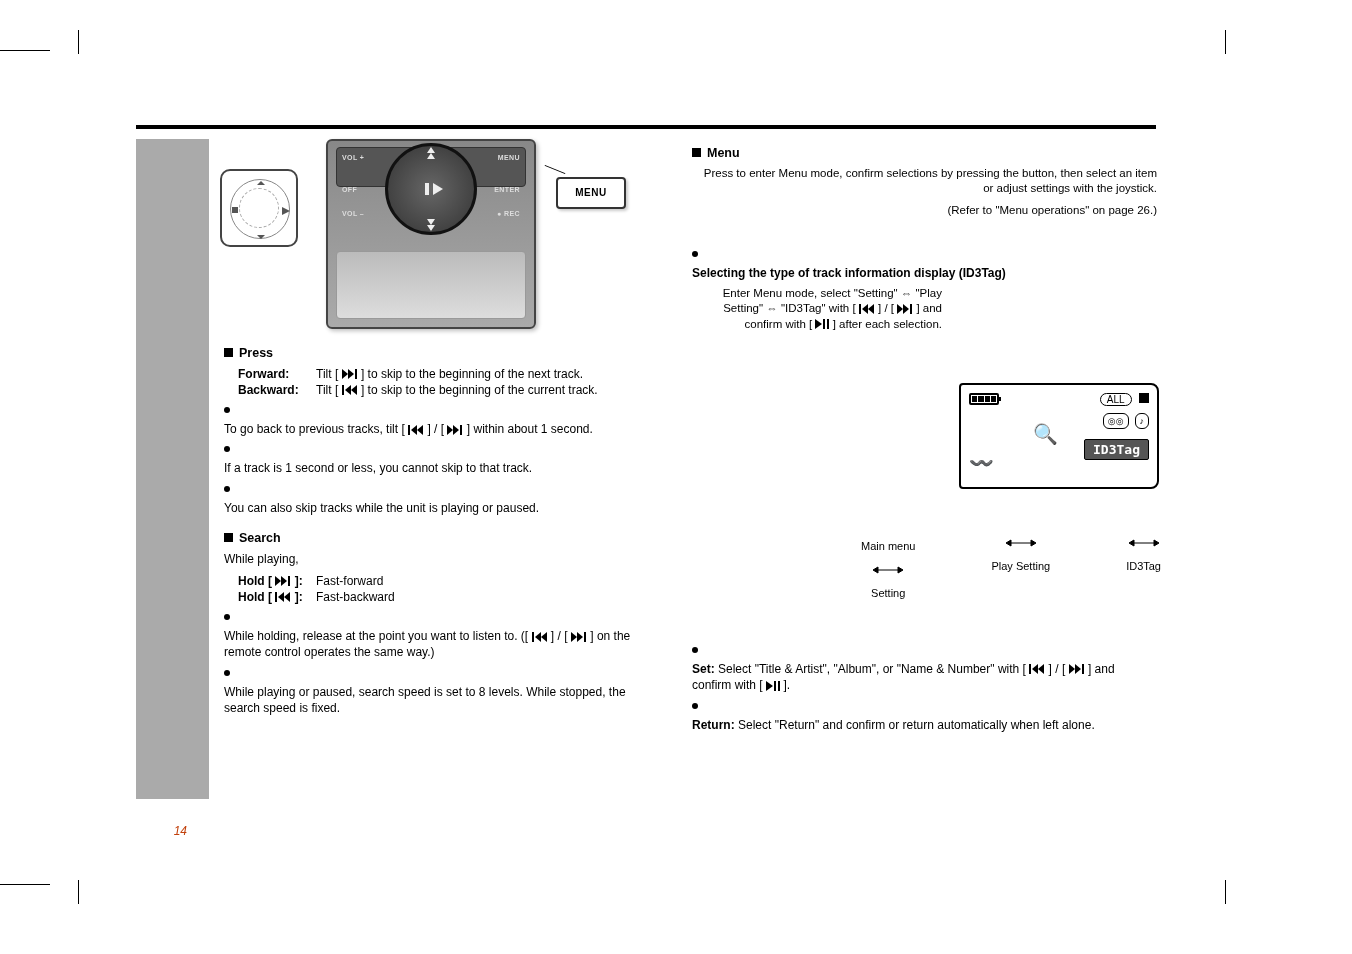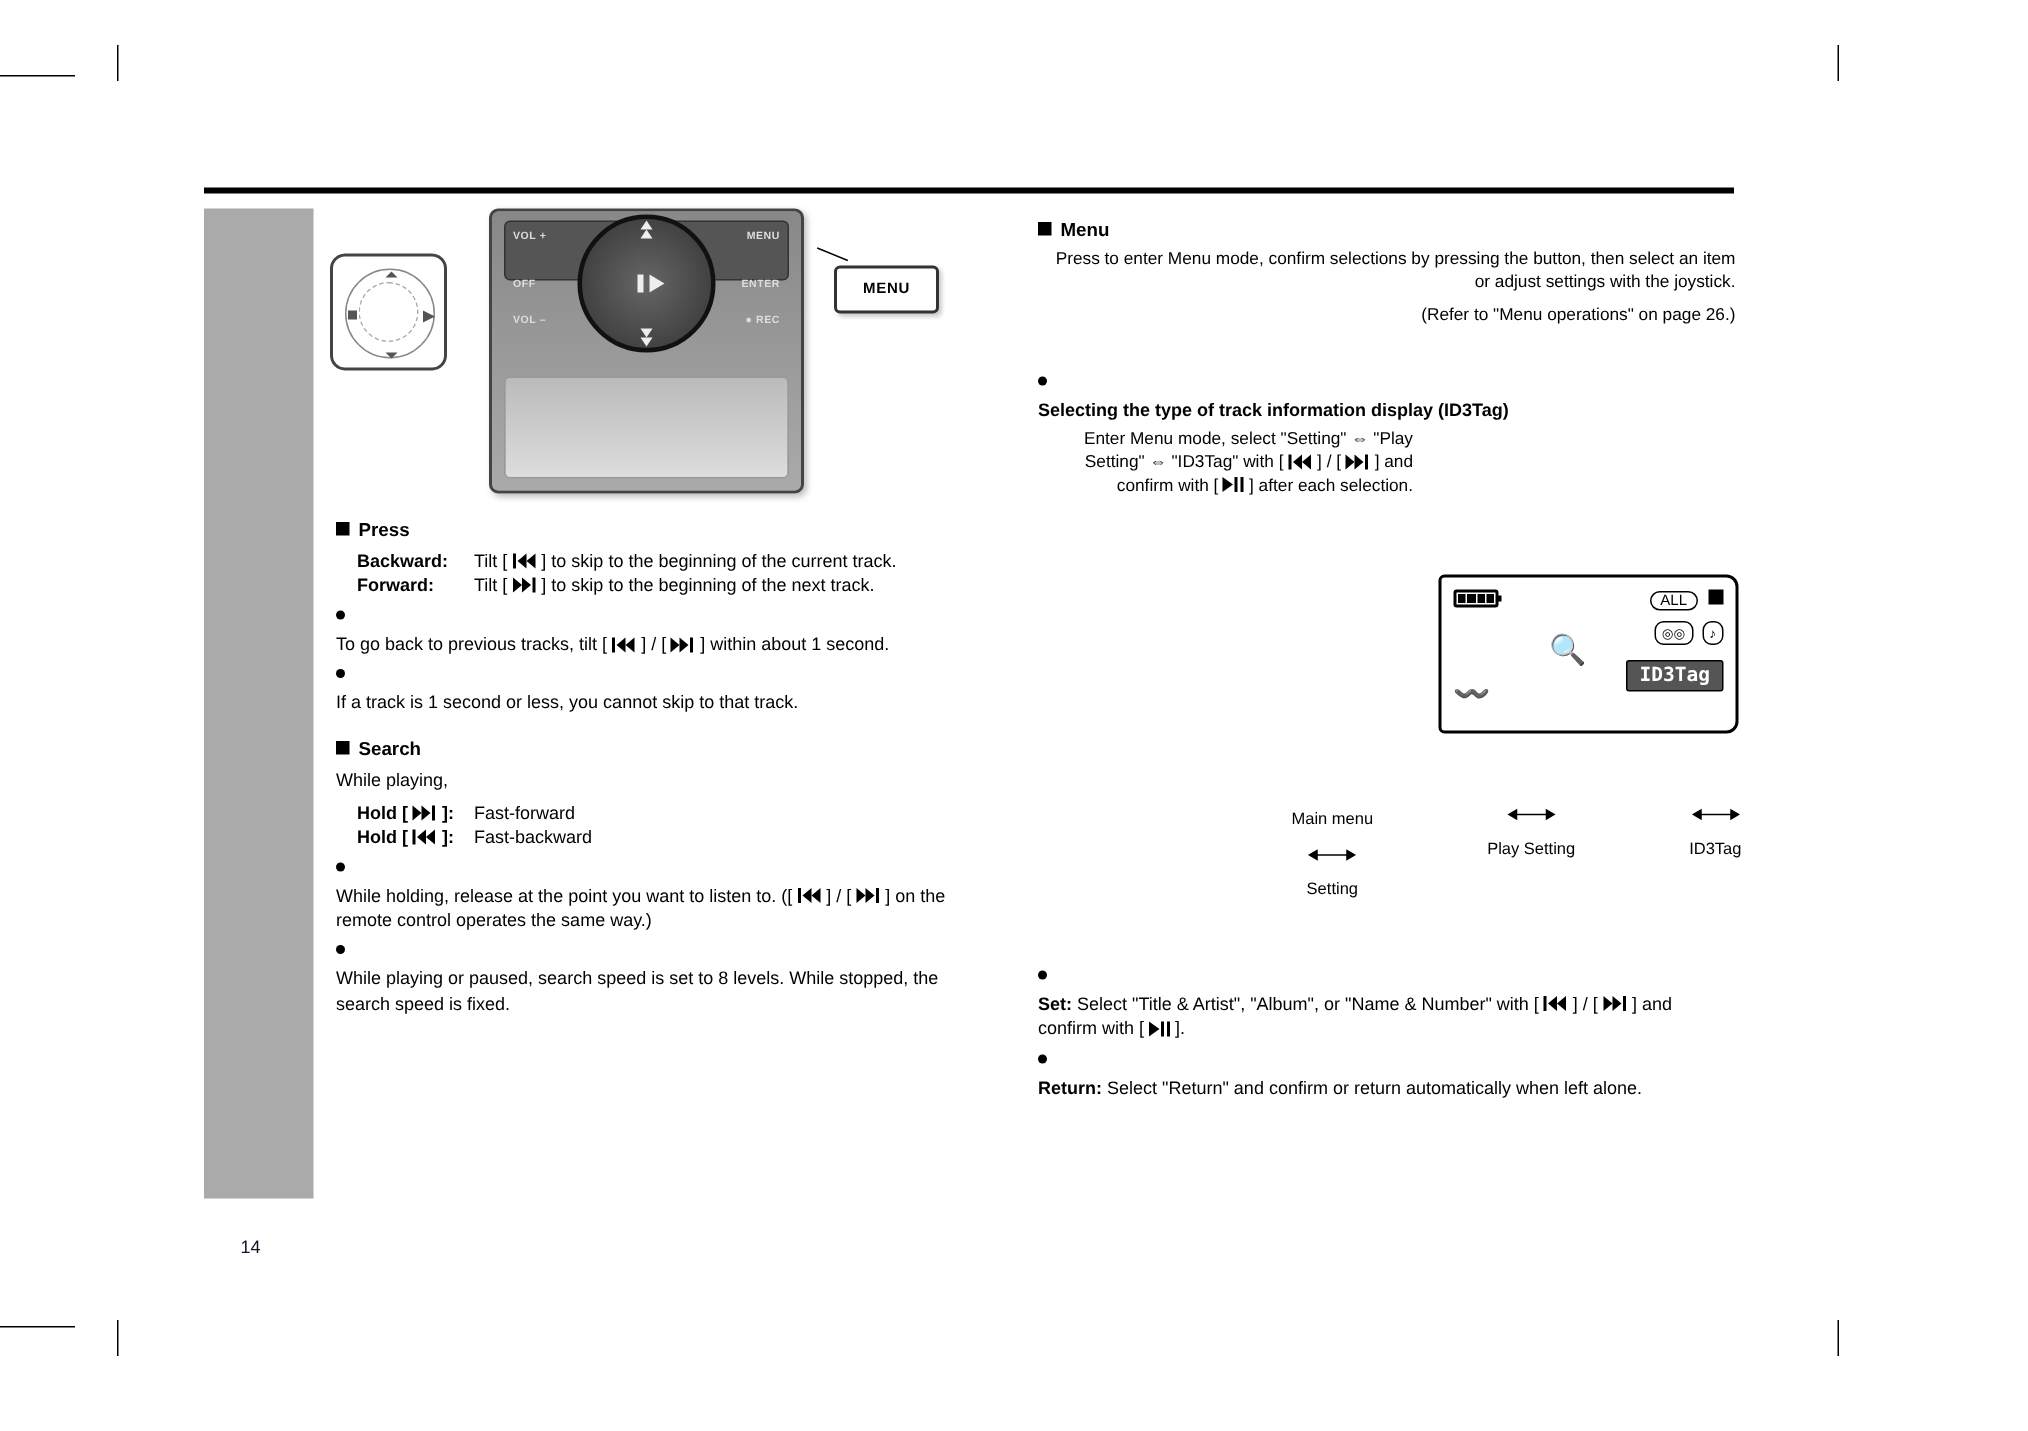--- a/index.html
+++ b/index.html
@@ -147,22 +147,22 @@
   .lcd .doodle { position:absolute; left:8px; bottom:10px; font-size:20px;}
   .lcd .lens { position:absolute; left:72px; top:36px; font-size:20px;}
 
   
   .cycle-row { position: absolute; right: -4px; top: 400px; width: 300px; display:flex; justify-content: space-between; font-size:11px;}
   .cycle-row .cyc { display:flex; flex-direction:column; align-items:center; gap:12px;}
   .cycle-row .arr { display:flex; gap:2px; align-items:center;}
   .cycle-row svg { display:block;}
 
   
-  .pgnum { position: absolute; left: -77px; top: 684px; width: 40px; text-align: center;
-    font-size: 12px; color: #0f172a;}
+  .pgnum { position: absolute; left: -77px; top: 684px; width: 40px; text-align: right;
+    font-size: 12px; font-style: italic; color: #c2410c;}
 
   
   svg { overflow: visible; }
 </style>
 </head>
 <body>
 
 <div class="crop crop-h crop-tl-h"></div>
 <div class="crop crop-v crop-tl-v"></div>
 <div class="crop crop-v crop-tr-v"></div>
@@ -218,84 +218,88 @@
         <div class="menu-chip">
           <span>MENU</span>
         </div>
       </div>
 
       <h4 class="sec">
         <span class="sq"></span>
         <span>Press</span>
       </h4>
       <div class="hang sub">
+        <span class="lead">Forward:</span>
+        <span>
+          <span>Tilt&nbsp;[</span>
+          <span class="inline-icon">
+            <svg width="16" height="10">
+                <g fill="#000">
+                  <polygon points="0,0 6,5 0,10"></polygon>
+                  <polygon points="6,0 12,5 6,10"></polygon>
+                  <rect x="13" y="0" width="2" height="10"></rect>
+                </g>
+              </svg>
+          </span>
+          
+          <span>]&nbsp;to skip to the beginning of the next track.</span>
+        </span>
+      </div>
+      <div class="hang sub">
         <span class="lead">Backward:</span>
         <span>
           <span>Tilt&nbsp;[</span>
           <span class="inline-icon">
             <svg width="16" height="10">
                 <g fill="#000">
                   <rect x="0" y="0" width="2" height="10"></rect>
                   <polygon points="9,0 3,5 9,10"></polygon>
                   <polygon points="15,0 9,5 15,10"></polygon>
                 </g>
               </svg>
           </span>
           
           <span>]&nbsp;to skip to the beginning of the current track.</span>
         </span>
       </div>
-      <div class="hang sub">
-        <span class="lead">Forward:</span>
+
+      <div class="bul">
+        <span class="dot"></span>
         <span>
-          <span>Tilt&nbsp;[</span>
-          <span class="inline-icon">
-            <svg width="16" height="10">
+          <span>To go back to previous tracks, tilt&nbsp;[</span>
+          <span class="inline-icon">
+              <svg width="16" height="10">
+                <g fill="#000">
+                  <rect x="0" y="0" width="2" height="10"></rect>
+                  <polygon points="9,0 3,5 9,10"></polygon>
+                  <polygon points="15,0 9,5 15,10"></polygon>
+                </g>
+              </svg>
+            </span>
+          <span>]&nbsp;/&nbsp;[</span>
+          <span class="inline-icon">
+              <svg width="16" height="10">
                 <g fill="#000">
                   <polygon points="0,0 6,5 0,10"></polygon>
                   <polygon points="6,0 12,5 6,10"></polygon>
                   <rect x="13" y="0" width="2" height="10"></rect>
                 </g>
               </svg>
-          </span>
-          
-          <span>]&nbsp;to skip to the beginning of the next track.</span>
-        </span>
-      </div>
-
-      <div class="bul">
-        <span class="dot"></span>
-        <span>
-          <span>To go back to previous tracks, tilt&nbsp;[</span>
-          <span class="inline-icon">
-              <svg width="16" height="10">
-                <g fill="#000">
-                  <rect x="0" y="0" width="2" height="10"></rect>
-                  <polygon points="9,0 3,5 9,10"></polygon>
-                  <polygon points="15,0 9,5 15,10"></polygon>
-                </g>
-              </svg>
-            </span>
-          <span>]&nbsp;/&nbsp;[</span>
-          <span class="inline-icon">
-              <svg width="16" height="10">
-                <g fill="#000">
-                  <polygon points="0,0 6,5 0,10"></polygon>
-                  <polygon points="6,0 12,5 6,10"></polygon>
-                  <rect x="13" y="0" width="2" height="10"></rect>
-                </g>
-              </svg>
             </span>
           <span>]&nbsp;within about 1 second.</span>
           
         </span>
       </div>
       <div class="bul">
         <span class="dot"></span>
         <span>If a track is 1 second or less, you cannot skip to that track.</span>
+      </div>
+      <div class="bul">
+        <span class="dot"></span>
+        <span>You can also skip tracks while the unit is playing or paused.</span>
       </div>
 
       <h4 class="sec" style="margin-top:14px">
         <span class="sq"></span>
         <span>Search</span>
       </h4>
       <p class="para sub">While playing,</p>
       <div class="hang sub">
         <span class="lead">
           <span>Hold&nbsp;[</span>

